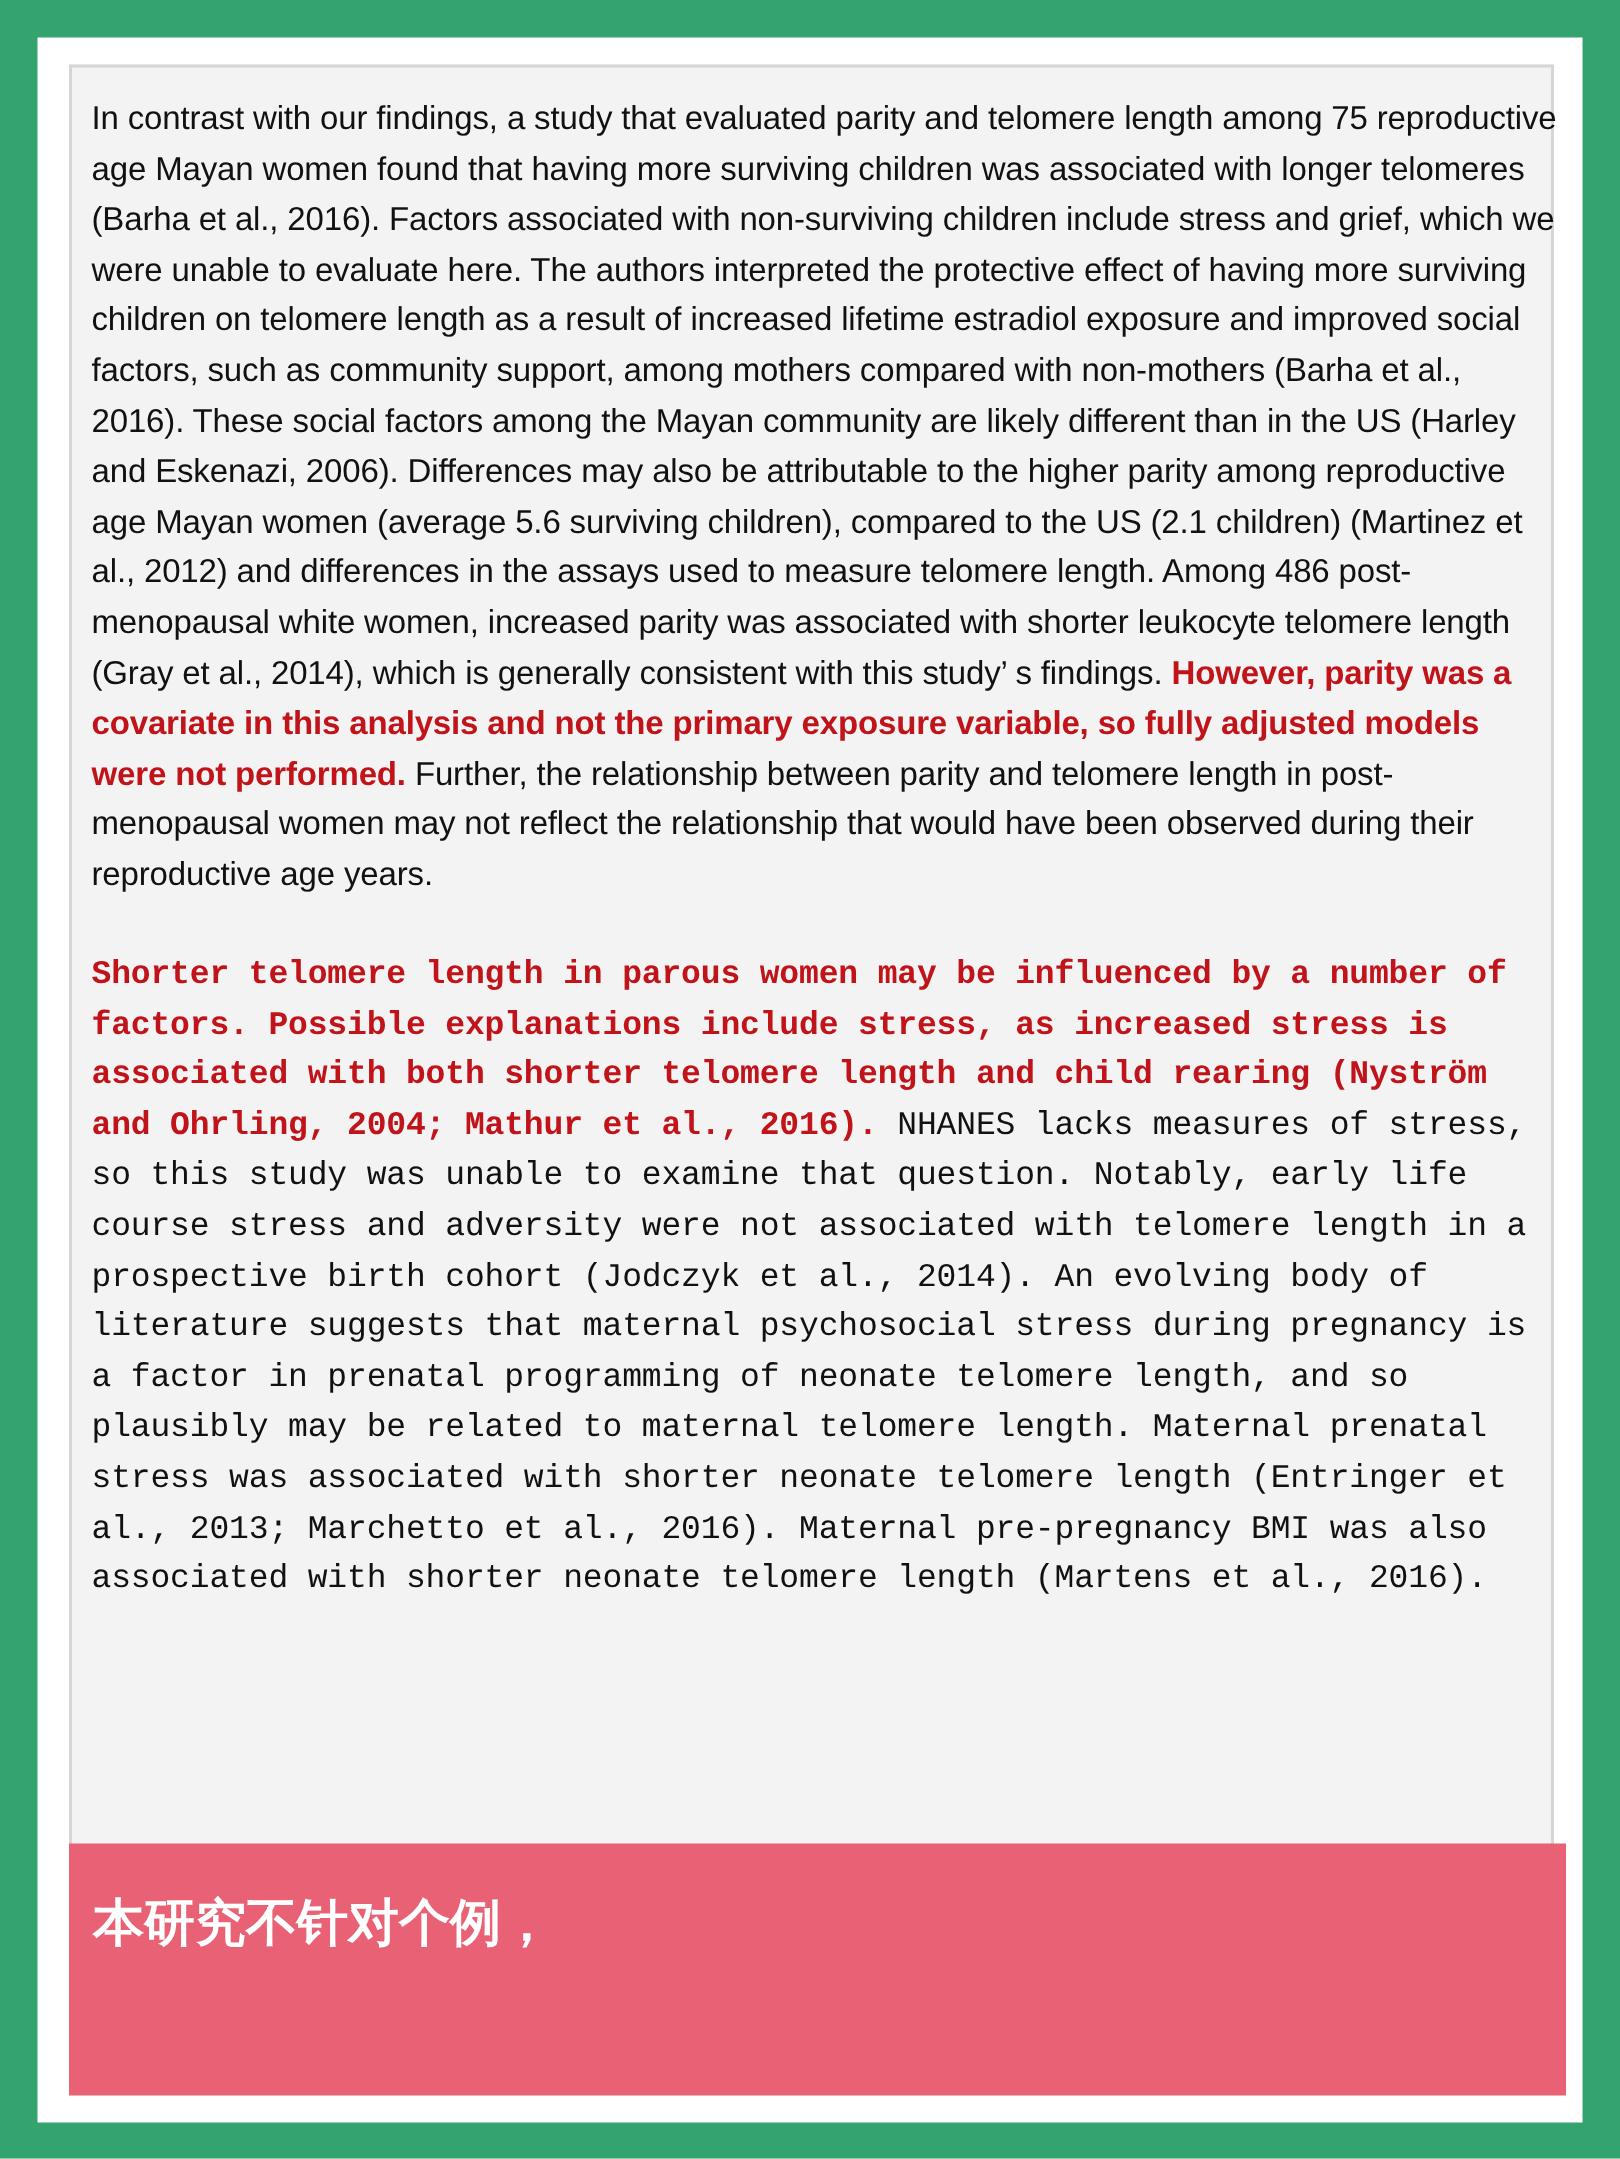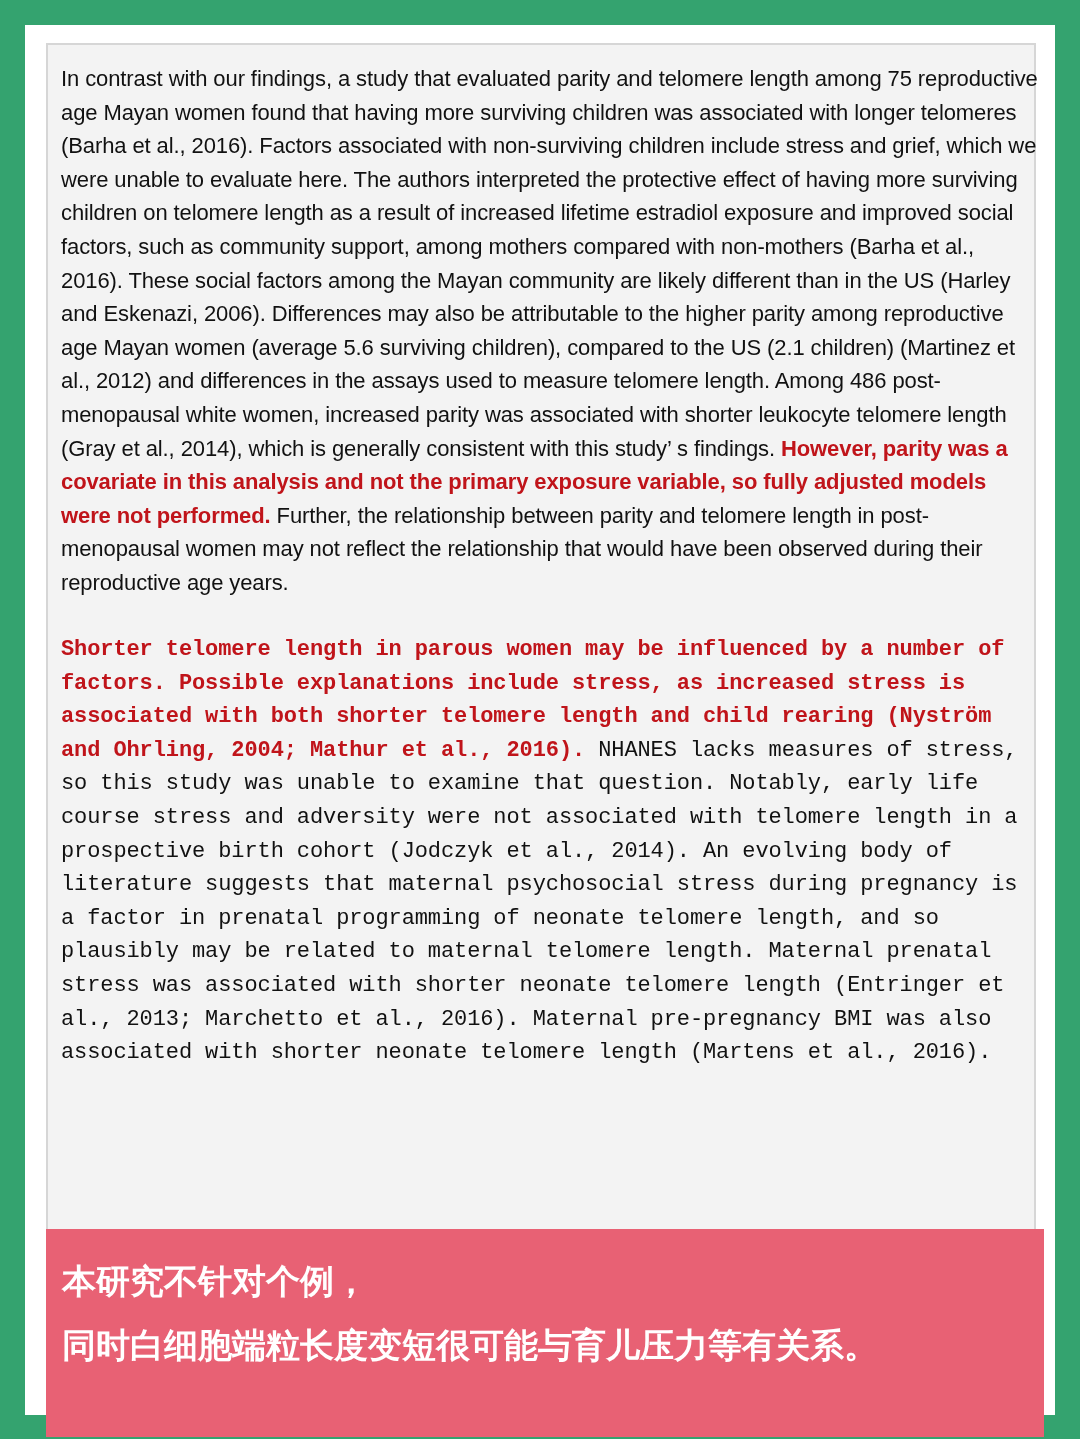--- a/index.html
+++ b/index.html
@@ -32,21 +32,21 @@
     line-height: 33.6px;
     color: #111111;
     letter-spacing: -0.1px;
   }
   .para { margin: 0; }
   .para + .para { margin-top: 33.6px; font-family: Liberation Mono, monospace; }
   .hl { color: #c0141a; font-weight: bold; }
   .banner {
     position: absolute;
     left: 46px; top: 1229px;
-    width: 998px; height: 208px;
+    width: 998px; height: 168px;
     background: #e86174;
   }
   .banner-line {
     position: absolute;
     left: 16px;
     color: #ffffff;
     font-weight: bold;
     font-size: 34px;
     font-family: "DejaVu Sans", sans-serif;
     white-space: nowrap;
@@ -60,14 +60,13 @@
 <div class="frame"></div>
 <div class="panel"></div>
 
 <div class="text">
   <p class="para"><span>In contrast with our findings, a study that evaluated parity and telomere length among 75 reproductive age Mayan women found that having more surviving children was associated with longer telomeres (Barha et al., 2016). Factors associated with non-surviving children include stress and grief, which we were unable to evaluate here. The authors interpreted the protective effect of having more surviving children on telomere length as a result of increased lifetime estradiol exposure and improved social factors, such as community support, among mothers compared with non-mothers (Barha et al., 2016). These social factors among the Mayan community are likely different than in the US (Harley and Eskenazi, 2006). Differences may also be attributable to the higher parity among reproductive age Mayan women (average 5.6 surviving children), compared to the US (2.1 children) (Martinez et al., 2012) and differences in the assays used to measure telomere length. Among 486 post-menopausal white women, increased parity was associated with shorter leukocyte telomere length (Gray et al., 2014), which is generally consistent with this study’ s findings. </span><span class="hl">However, parity was a covariate in this analysis and not the primary exposure variable, so fully adjusted models were not performed.</span><span> Further, the relationship between parity and telomere length in post-menopausal women may not reflect the relationship that would have been observed during their reproductive age years.</span></p>
   <p class="para"><span class="hl">Shorter telomere length in parous women may be influenced by a number of factors. Possible explanations include stress, as increased stress is associated with both shorter telomere length and child rearing (Nyström and Ohrling, 2004; Mathur et al., 2016).</span><span> NHANES lacks measures of stress, so this study was unable to examine that question. Notably, early life course stress and adversity were not associated with telomere length in a prospective birth cohort (Jodczyk et al., 2014). An evolving body of literature suggests that maternal psychosocial stress during pregnancy is a factor in prenatal programming of neonate telomere length, and so plausibly may be related to maternal telomere length. Maternal prenatal stress was associated with shorter neonate telomere length (Entringer et al., 2013; Marchetto et al., 2016). Maternal pre-pregnancy BMI was also associated with shorter neonate telomere length (Martens et al., 2016).</span></p>
 </div>
 
 <div class="banner">
   <div class="banner-line l1">本研究不针对个例，</div>
-  <div class="banner-line l2">同时白细胞端粒长度变短很可能与育儿压力等有关系。</div>
 </div>
 
 </body></html>

